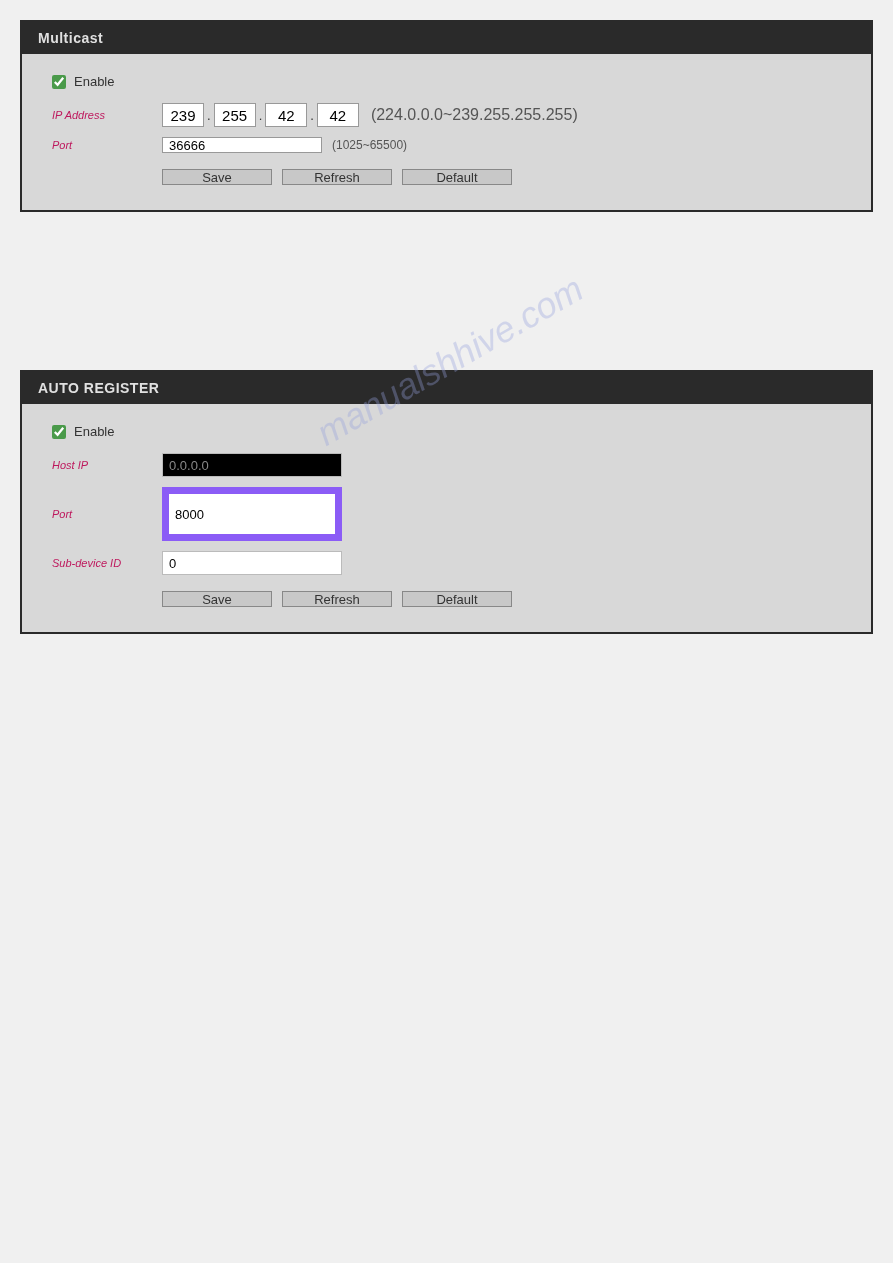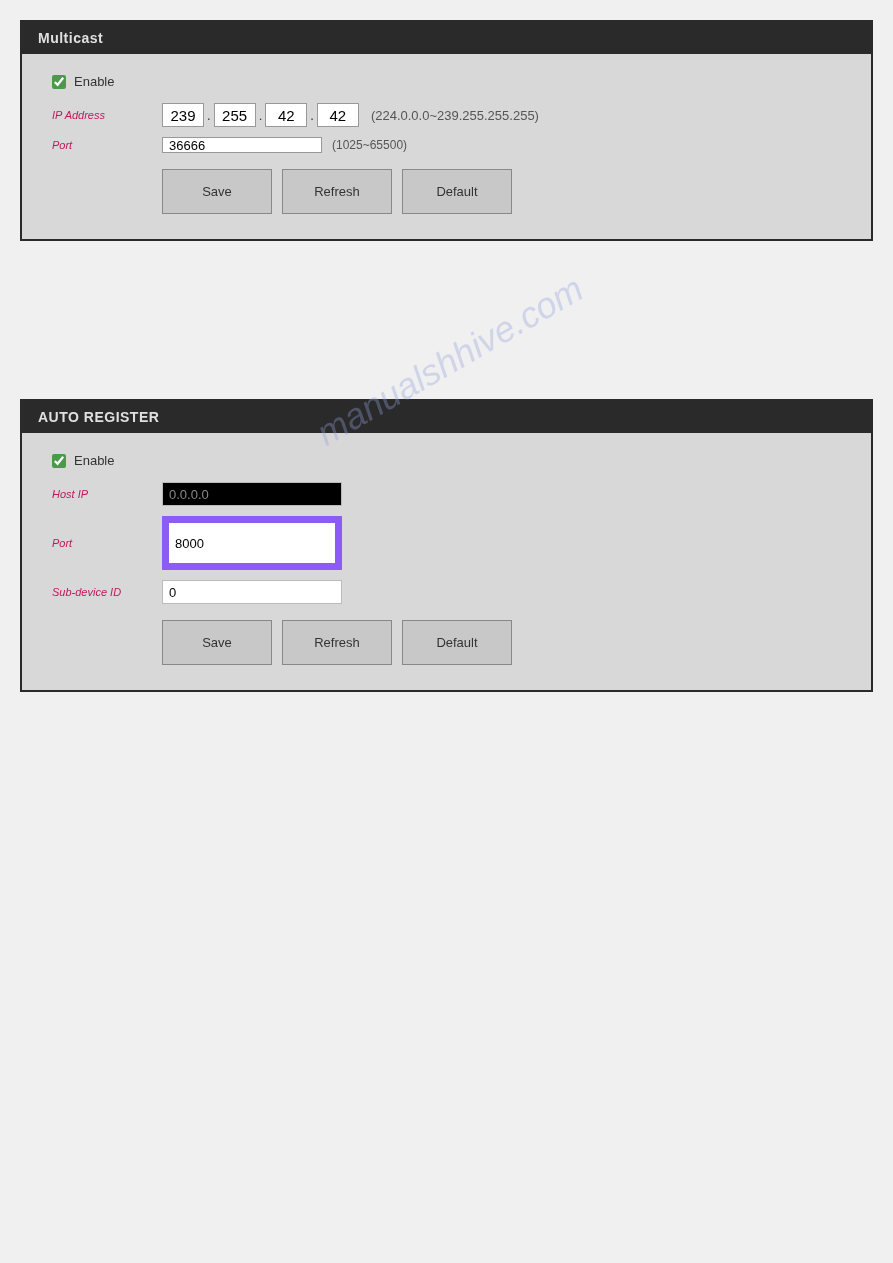--- a/index.html
+++ b/index.html
@@ -123,21 +123,21 @@
     }
 
     .ip-dot {
       font-size: 13px;
       color: #333;
       padding: 0 1px;
     }
 
     .ip-range-hint {
       margin-left: 10px;
-      font-size: 13px;
+      font-size: 16px;
       color: #555;
     }
 
     
     .port-input {
       width: 160px;
       height: 16px;
       border: 1px solid #999;
       background: white;
       font-size: 13px;
@@ -155,21 +155,21 @@
     .buttons-row {
       display: flex;
       align-items: center;
       gap: 10px;
       margin-top: 16px;
       margin-left: 110px;
     }
 
     .btn {
       width: 110px;
-      height: 45px;
+      height: 16px;
       background-color: #c8c8c8;
       border: 1px solid #888;
       font-size: 13px;
       color: #333;
       cursor: pointer;
     }
 
     
     .host-ip-input {
       width: 180px;

